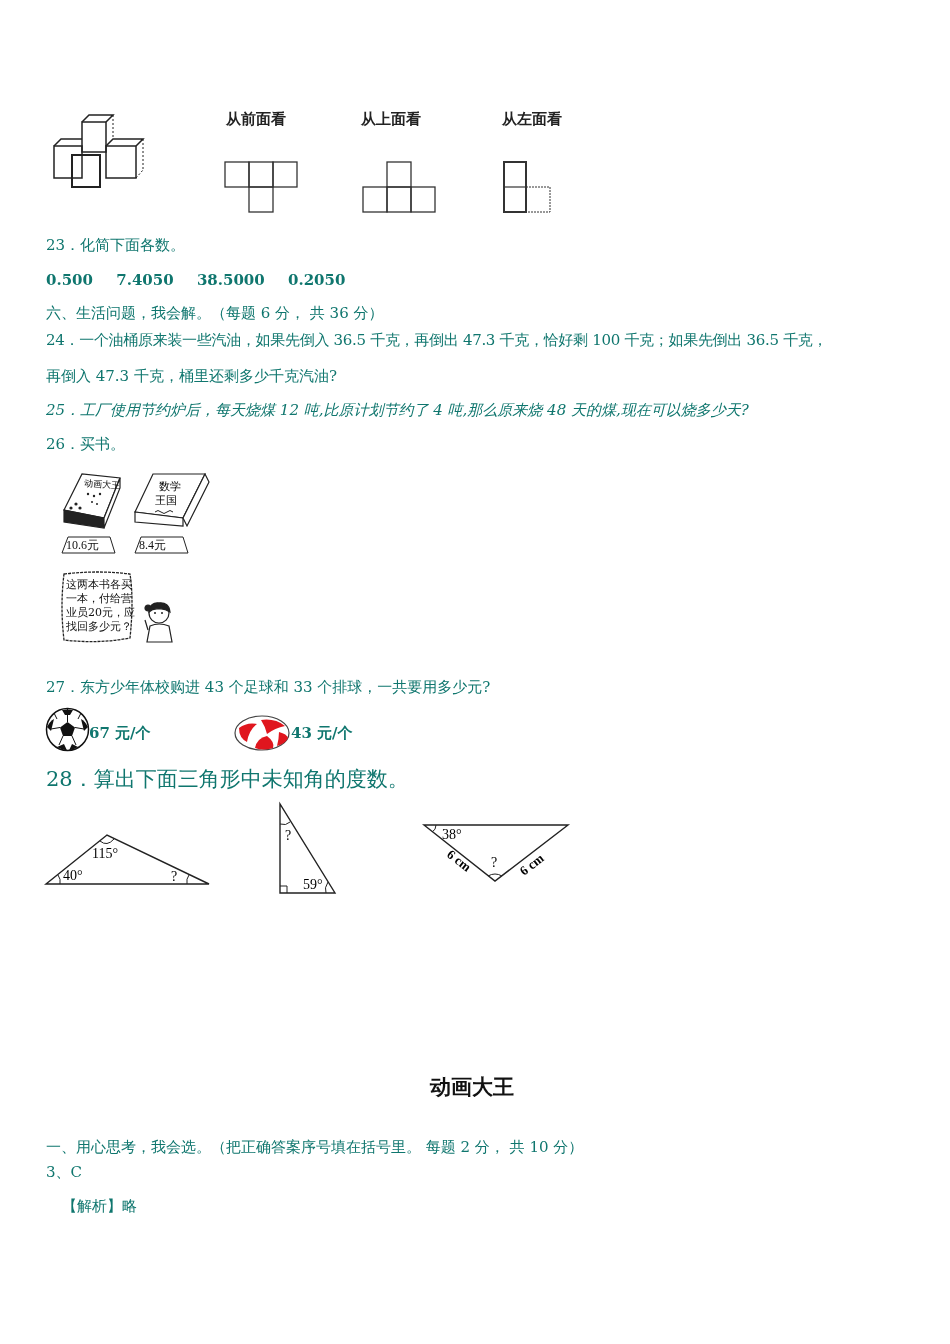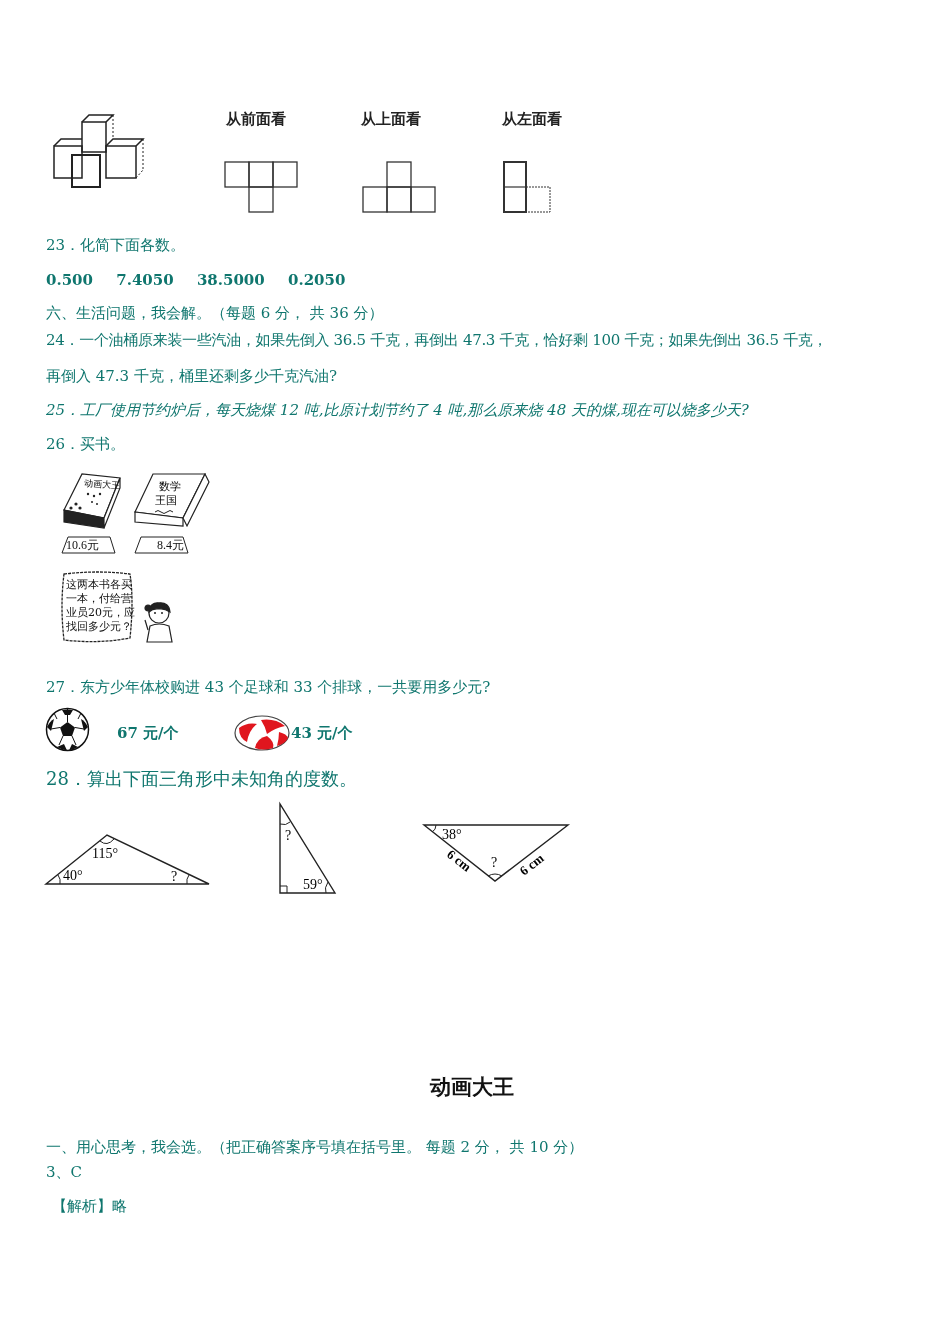--- a/index.html
+++ b/index.html
@@ -127,21 +127,21 @@
 <div class="abs" style="left:60px;top:536px;width:56px;height:14px;">
   <svg width="56" height="18">
     <polygon points="2,17 8,1 50,1 55,17" fill="#fff" stroke="#222" stroke-width="1"></polygon>
   </svg>
   <div class="abs price-tag" style="left:6px;top:1px;">10.6元</div>
 </div>
 <div class="abs" style="left:133px;top:536px;width:56px;height:18px;">
   <svg width="56" height="18">
     <polygon points="2,17 8,1 50,1 55,17" fill="#fff" stroke="#222" stroke-width="1"></polygon>
   </svg>
-  <div class="abs price-tag" style="left:24px;top:1px;">8.4元</div>
+  <div class="abs price-tag" style="left:6px;top:1px;">8.4元</div>
 </div>
 
 <div class="abs" style="left:58px;top:570px;width:80px;height:76px;">
   <svg width="80" height="76">
     <path d="M6,4 Q40,0 72,4 Q76,30 72,68 Q40,74 6,70 Q2,36 6,4 Z" fill="#fff" stroke="#222" stroke-width="1.3" stroke-dasharray="3,1"></path>
   </svg>
   <div class="abs bubble-text" style="left:8px;top:8px;">
     <div>这两本书各买</div>
     <div>一本，付给营</div>
     <div>业员20元，应</div>
@@ -176,38 +176,38 @@
     <path d="M17,3 Q22.5,2 28,3 L25,8 L20,8 Z" fill="#111"></path>
     <g stroke="#111" stroke-width="1" fill="none">
       <line x1="15" y1="20.5" x2="6" y2="22"></line>
       <line x1="30" y1="20.5" x2="39" y2="22"></line>
       <line x1="18" y1="29" x2="14" y2="38"></line>
       <line x1="27" y1="29" x2="31" y2="38"></line>
       <line x1="22.5" y1="15" x2="22.5" y2="8"></line>
     </g>
   </svg>
 </div>
-<div class="abs txt bold" style="left:89px;top:723px;font-weight:normal;padding-left:28px;">
+<div class="abs txt bold" style="left:89px;top:723px;font-weight:normal;">
   <span style="font-weight:bold;">67 元/个</span>
 </div>
 
 <div class="abs" style="left:233px;top:714px;width:58px;height:38px;">
   <svg width="58" height="38">
     <ellipse cx="29" cy="19" rx="27" ry="17" fill="#fff" stroke="#444" stroke-width="1.2"></ellipse>
     <path d="M6,14 Q14,8 24,10 Q16,16 14,28 Q6,24 6,14 Z" fill="#e0161e"></path>
     <path d="M28,6 Q42,4 52,12 Q42,14 34,20 Q32,12 28,6 Z" fill="#e0161e"></path>
     <path d="M22,34 Q24,24 34,22 Q42,28 40,34 Q30,37 22,34 Z" fill="#e0161e"></path>
     <path d="M46,18 Q54,20 55,24 Q52,30 44,32 Q46,24 46,18 Z" fill="#e0161e"></path>
   </svg>
 </div>
 <div class="abs txt" style="left:291px;top:723px;">
   <span style="font-weight:bold;">43 元/个</span>
 </div>
 
-<div class="abs txt" style="left:46px;top:769px;font-size:18px;">28．算出下面三角形中未知角的度数。</div>
+<div class="abs txt" style="left:46px;top:769px;font-size:21px;">28．算出下面三角形中未知角的度数。</div>
 
 <div class="abs" style="left:44px;top:830px;width:170px;height:60px;">
   <svg width="170" height="60">
     <polygon points="2,54 63,5 165,54" fill="#fff" stroke="#222" stroke-width="1.4"></polygon>
     <path d="M56,11 Q63,17 70,9" fill="none" stroke="#222" stroke-width="1"></path>
     <path d="M14,45 Q17,49 16,54" fill="none" stroke="#222" stroke-width="1"></path>
     <path d="M145,45 Q142,49 143,54" fill="none" stroke="#222" stroke-width="1"></path>
     <text x="48" y="28" font-size="14" font-family="Liberation Serif, serif">115°</text>
     <text x="19" y="50" font-size="14" font-family="Liberation Serif, serif">40°</text>
     <text x="127" y="51" font-size="14" font-family="Liberation Serif, serif">?</text>
@@ -233,13 +233,13 @@
     <text x="22" y="19" font-size="14" font-family="Liberation Serif, serif">38°</text>
     <text x="71" y="47" font-size="14" font-family="Liberation Serif, serif">?</text>
     <text x="26" y="36" font-size="13" font-weight="bold" font-family="Liberation Serif, serif" transform="rotate(38 26 36)">6 cm</text>
     <text x="104" y="56" font-size="13" font-weight="bold" font-family="Liberation Serif, serif" transform="rotate(-38 104 56)">6 cm</text>
   </svg>
 </div>
 
 <div class="abs title" style="left:430px;top:1073px;">动画大王</div>
 <div class="abs txt" style="left:46px;top:1137px;">一、用心思考，我会选。（把正确答案序号填在括号里。 每题 2 分， 共 10 分）</div>
 <div class="abs txt" style="left:46px;top:1162px;">3、C</div>
-<div class="abs txt" style="left:52px;top:1196px;">【解析】略</div>
+<div class="abs txt" style="left:62px;top:1196px;">【解析】略</div>
 
 </body></html>

